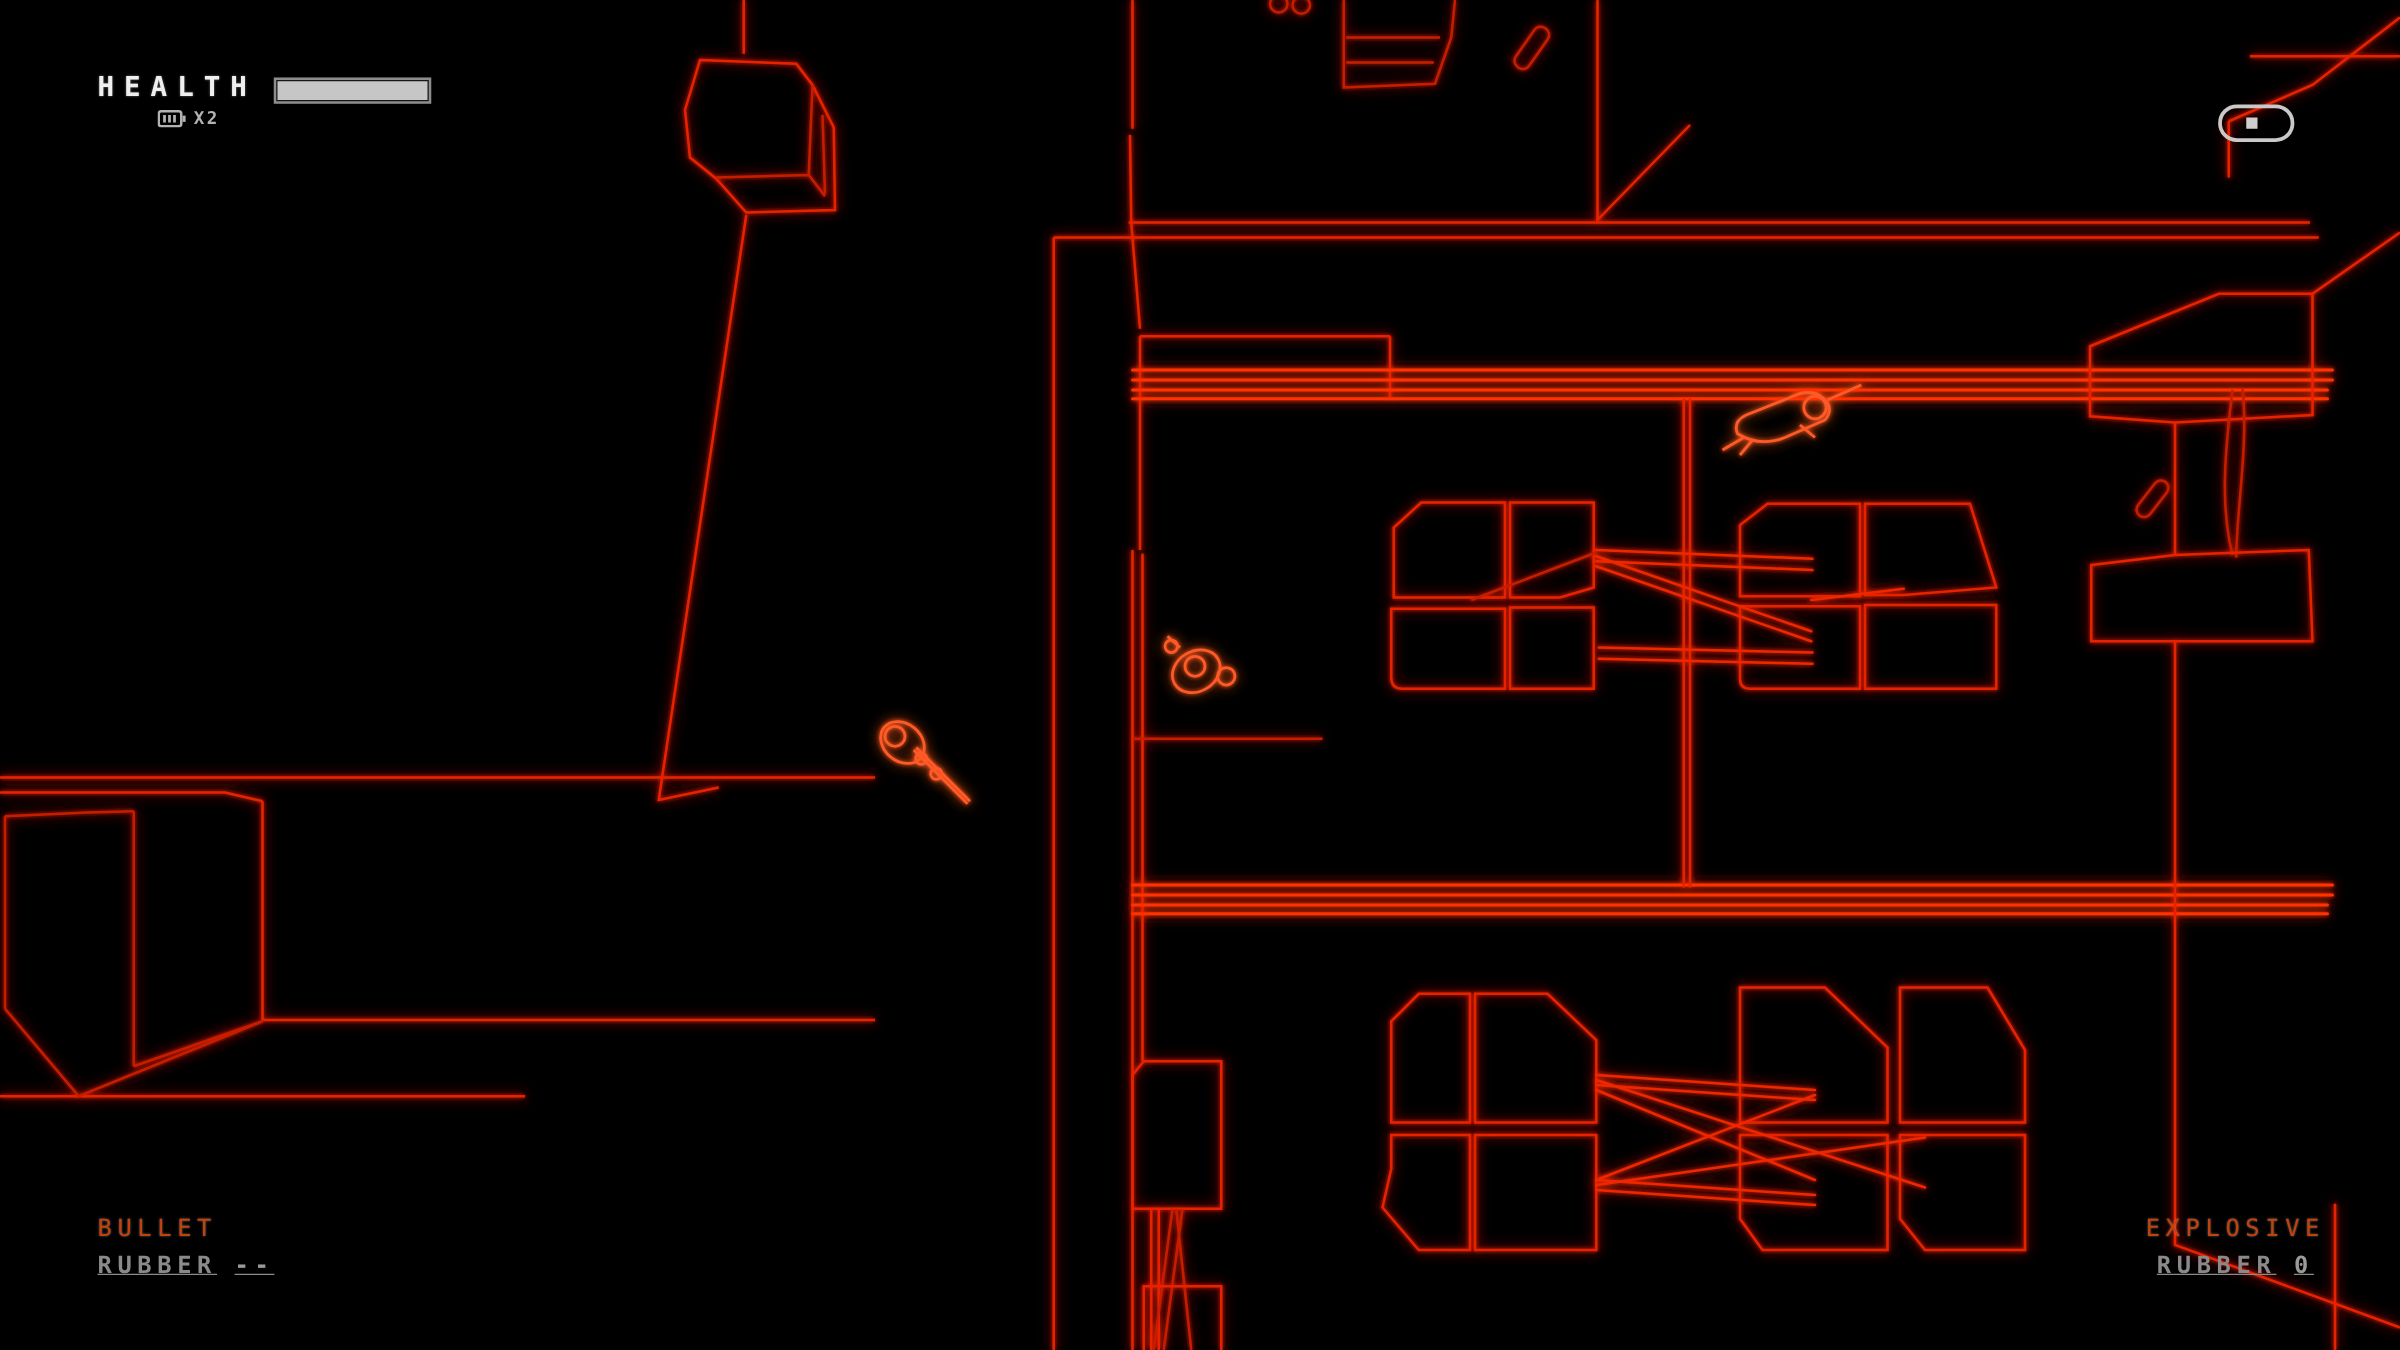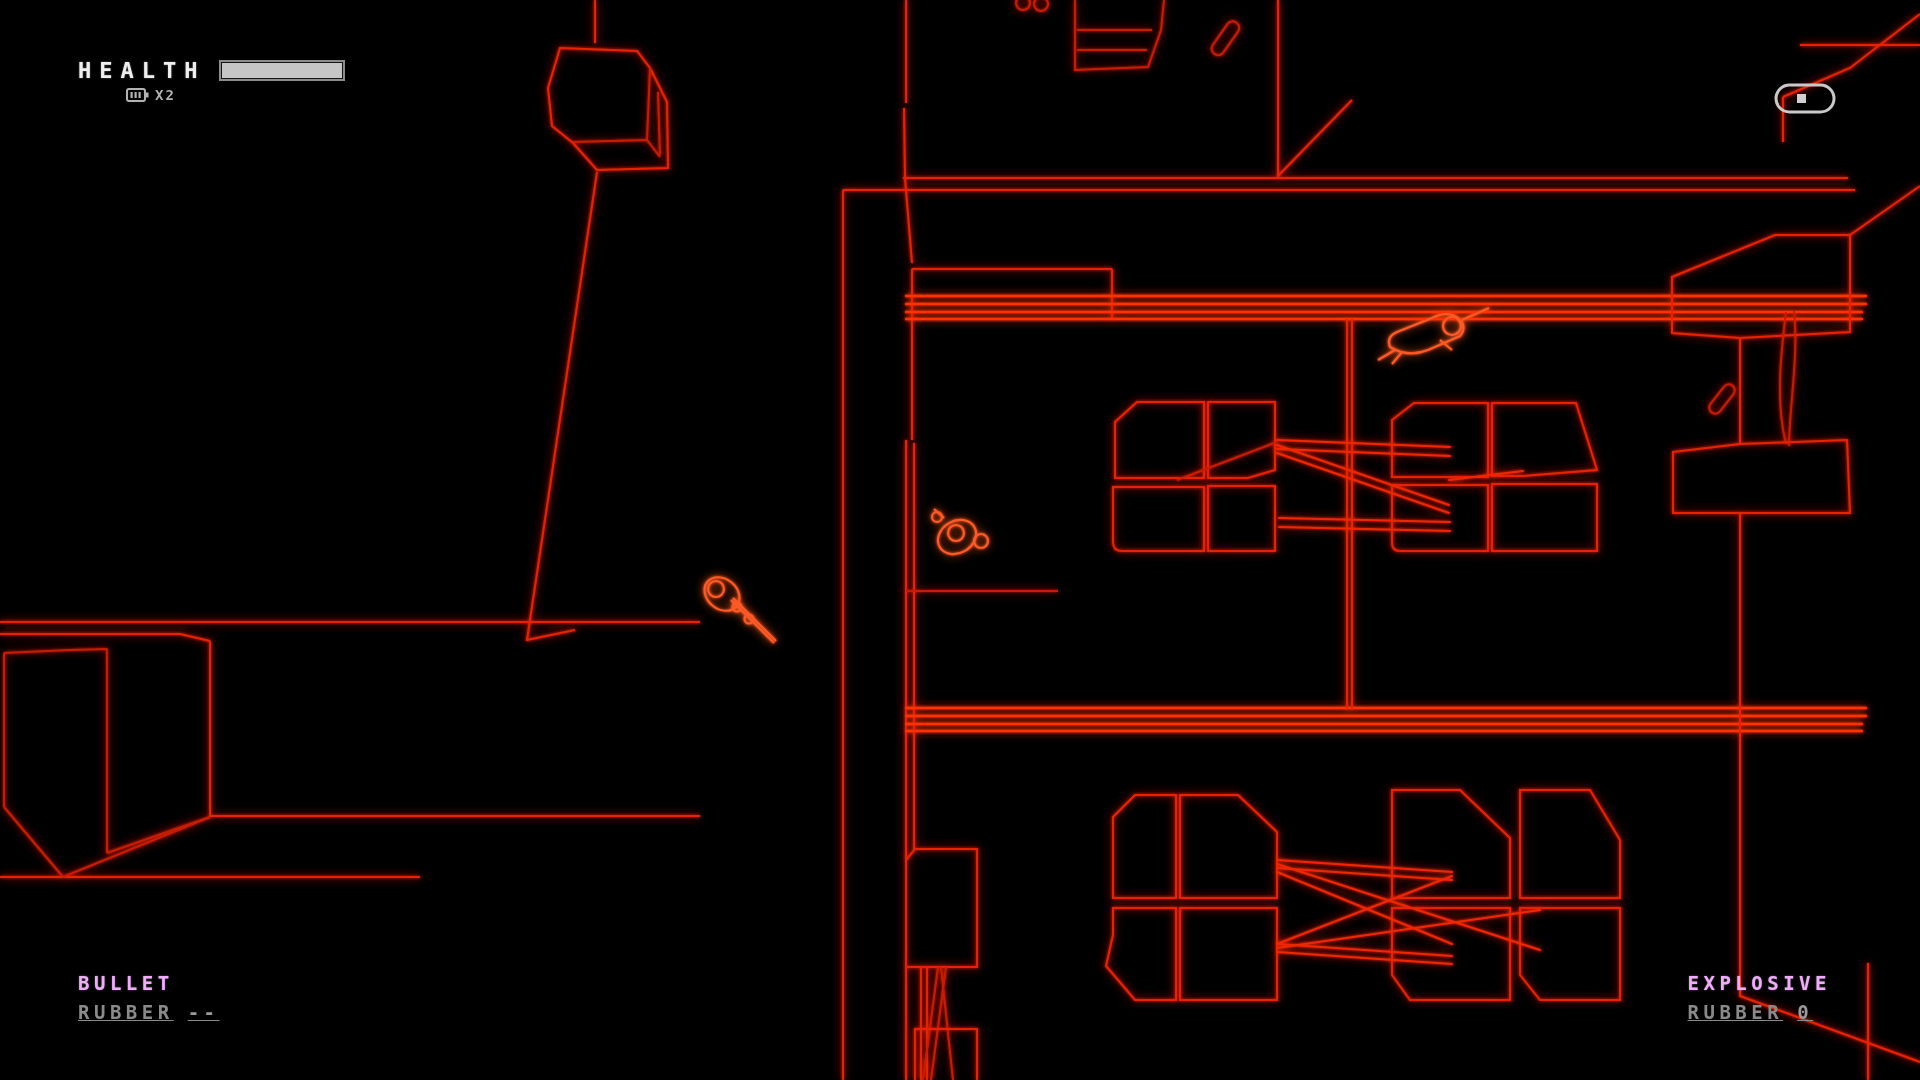--- a/index.html
+++ b/index.html
@@ -2,30 +2,30 @@
 <html><head>
 <meta charset="utf-8">
 <style>
   html,body{margin:0;padding:0;background:#000;}
   .stage{position:relative;width:1920px;height:1080px;background:#000;overflow:hidden;
          font-family:"DejaVu Sans Mono",monospace;}
   .stage svg.world{position:absolute;left:0;top:0;}
   
   .hud{position:absolute;color:#ededed;z-index:5;}
   .hud-health{left:78px;top:58px;}
-  .health-row{display:flex;align-items:center;gap:14px;}
+  .health-row{display:flex;align-items:flex-end;gap:14px;}
   .health-label{font-size:22px;font-weight:bold;letter-spacing:8px;color:#efefef;
                 text-shadow:0 0 2px rgba(255,255,255,.45);}
   .health-bar{width:120px;height:15px;border:2px solid #8d8d8d;background:#161616;padding:1px;}
   .health-fill{height:100%;width:100%;background:#c6c6c6;}
   .mult-row{display:flex;align-items:center;gap:5px;margin-top:4px;margin-left:2px;padding-left:46px;}
   .mult-label{font-size:14px;font-weight:bold;letter-spacing:2px;color:#b2b2b2;}
   .hud-bl{left:78px;top:972px;}
-  .hud-br{right:89px;top:972px;text-align:left;}
-  .wname{font-size:19px;font-weight:bold;letter-spacing:4.5px;color:#f0abfc;
+  .hud-br{right:60px;top:972px;text-align:center;}
+  .wname{font-size:19px;font-weight:normal;letter-spacing:4.5px;color:#c2410c;
          text-shadow:0 0 2px rgba(255,255,255,.4);}
   .wmode{font-size:19px;font-weight:bold;letter-spacing:4.5px;color:#8a8a8a;margin-top:7px;text-decoration:underline;}
   .wmode .ammo{margin-left:14px;color:#9a9a9a;}
   
   .wire  {stroke:#e82300;fill:none;stroke-width:2;}
   .wired {stroke:#c81e00;fill:none;stroke-width:2;}
   .wireb {stroke:#ff5a26;fill:none;stroke-width:2.2;}
   .grate {stroke:#ff3000;fill:none;stroke-width:2.4;stroke-linecap:round;}
   .pipe  {stroke:#f02800;fill:none;stroke-width:2;stroke-linecap:round;}
   .marker{stroke:#c9c9c9;fill:none;stroke-width:3;}

